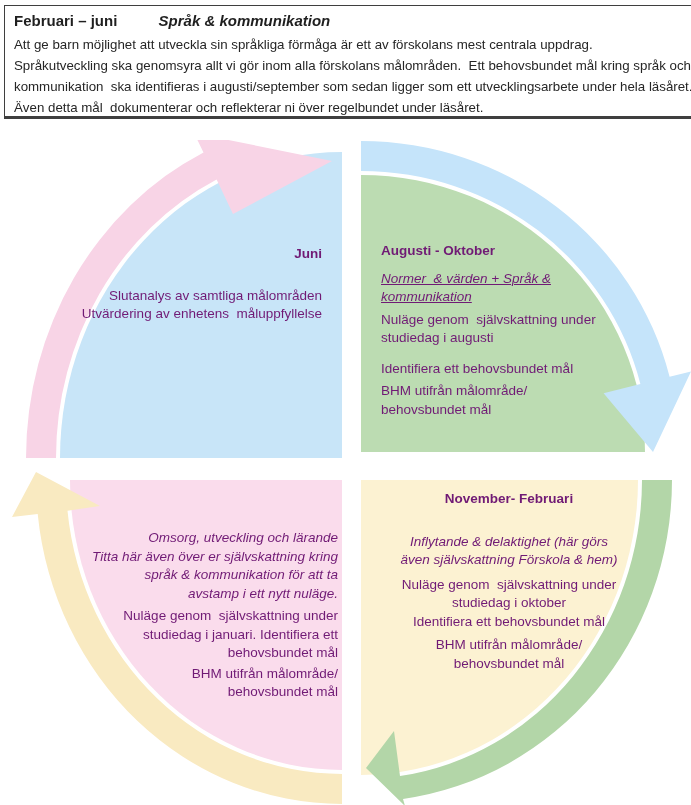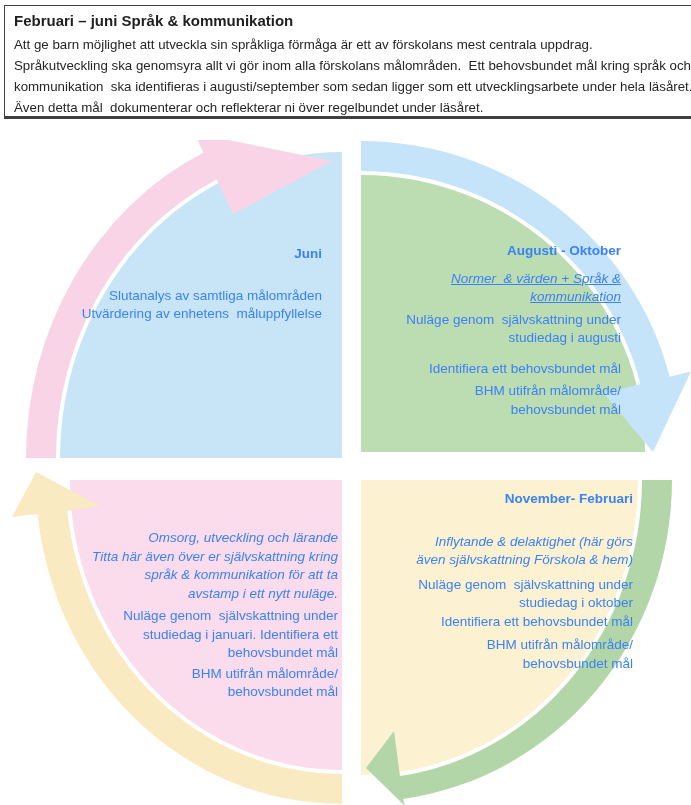--- a/index.html
+++ b/index.html
@@ -1,35 +1,35 @@
 <!DOCTYPE html>
 <html><head>
 <meta charset="utf-8">
 <style>
   html,body{margin:0;padding:0;}
   body{width:691px;height:805px;background:#ffffff;font-family:"Liberation Sans",sans-serif;color:#1f1f1f;position:relative;overflow:hidden;}
   .header-box{position:absolute;left:4px;top:5px;width:679px;height:104px;border:1px solid #3f3f3f;border-bottom-width:3px;background:#ffffff;padding:6px 9px 0 9px;box-sizing:content-box;}
   .header-title{font-size:15px;font-weight:700;margin-bottom:5px;white-space:pre-wrap;}
-  .header-title .t-italic{}
+  .header-title .t-italic{font-style:italic;margin-left:37px;}
   .header-body{font-size:13.3px;line-height:21px;color:#262626;}
   .header-body .line{white-space:pre-wrap;}
   .diagram{position:absolute;left:0;top:140px;width:691px;height:665px;}
   .diagram svg{position:absolute;left:0;top:0;}
-  .qt{position:absolute;font-size:13.5px;line-height:18.5px;color:#3b82f6;}
+  .qt{position:absolute;font-size:13.5px;line-height:18.5px;color:#701a75;}
   .qt .qtitle{font-weight:700;}
   .qt .p{white-space:pre-wrap;}
   .qt .focus{font-style:italic;}
   .qt-tl{top:105px;right:369px;width:280px;text-align:right;}
   .qt-tl .qtitle{margin-bottom:23px;}
-  .qt-tr{left:381px;top:102px;width:240px;text-align:right;}
+  .qt-tr{left:381px;top:102px;width:240px;text-align:left;}
   .qt-tr .qtitle{margin-bottom:9px;}
   .qt-tr .focus{margin-bottom:4px;text-decoration:underline;}
   .qt-tr .p1{margin-bottom:12px;}
   .qt-tr .p2{margin-bottom:4px;}
-  .qt-br{left:385px;top:350px;width:248px;text-align:right;}
+  .qt-br{left:385px;top:350px;width:248px;text-align:center;}
   .qt-br .qtitle{margin-bottom:24px;}
   .qt-br .focus{margin-bottom:6px;}
   .qt-br .p1{margin-bottom:0;}
   .qt-br .p2{margin-bottom:5px;}
   .qt-bl{top:342px;right:353px;width:262px;text-align:right;}
   .qt-bl .qtitle{margin-bottom:24px;}
   .qt-bl .focus{margin-bottom:4px;margin-top:47px;}
   .qt-bl .p1{margin-bottom:2px;}
 </style>
 </head>

